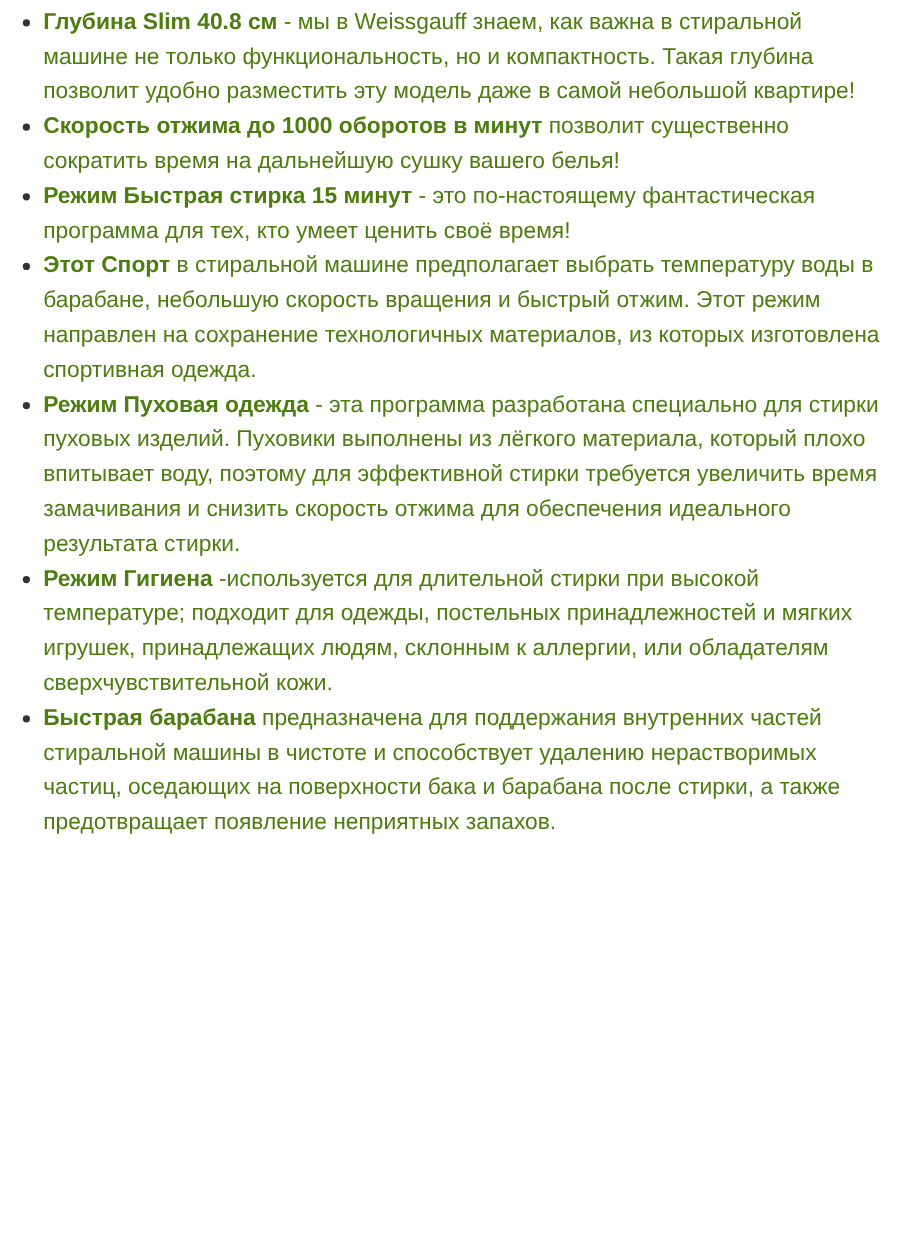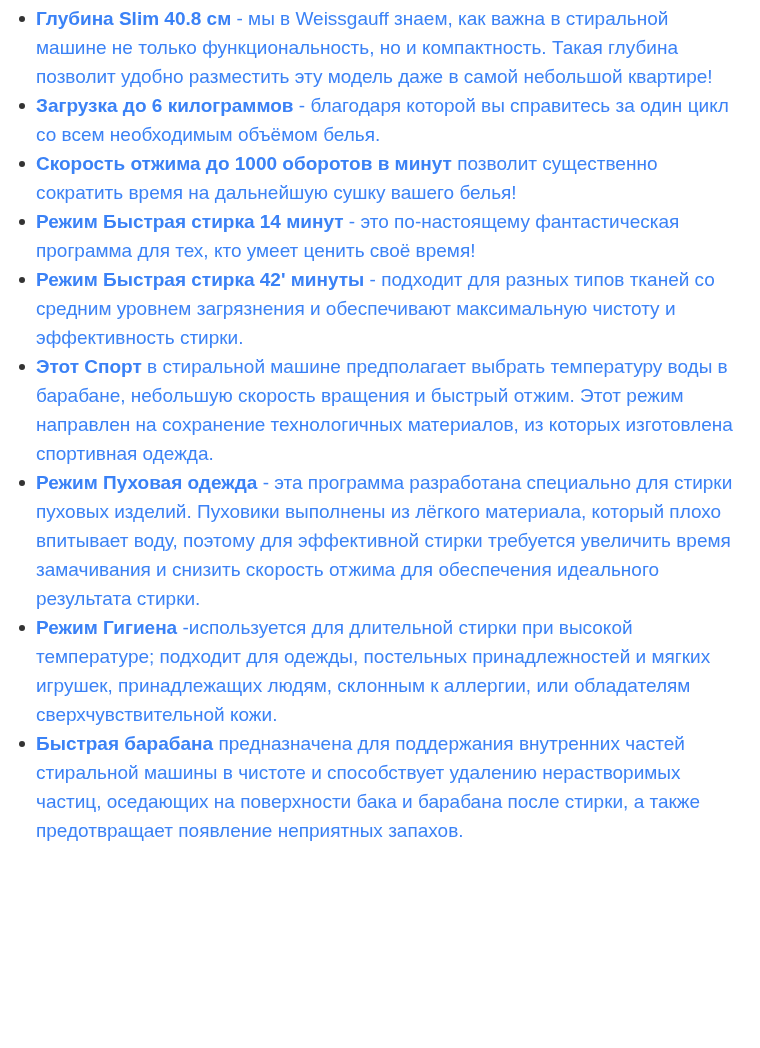--- a/index.html
+++ b/index.html
@@ -8,21 +8,21 @@
     background: #ffffff;
   }
   body {
     width: 760px;
     font-family: "Liberation Sans", sans-serif;
   }
   .feature-list {
     margin: 0;
     padding: 4px 16px 0 36px;
     list-style: none;
-    color: #3b82f6;
+    color: #4d7c0f;
     font-size: 19px;
     line-height: 29px;
     text-align: left;
   }
   .feature-item {
     position: relative;
     hyphens: auto;
     -webkit-hyphens: auto;
     overflow-wrap: break-word;
   }
@@ -37,21 +37,19 @@
   }
   .feature-label {
     font-weight: bold;
   }
 </style>
 </head>
 <body>
 
 <ul class="feature-list">
   <li class="feature-item"><span class="bullet-dot"></span><strong class="feature-label">Глубина Slim 40.8 см</strong><span class="feature-text"> - мы в Weissgauff знаем, как важна в стиральной машине не только функциональность, но и компактность. Такая глубина позволит удобно разместить эту модель даже в самой небольшой квартире!</span></li>
-  <li class="feature-item"><span class="bullet-dot"></span><strong class="feature-label">Загрузка до 6 килограммов</strong><span class="feature-text"> - благодаря которой вы справитесь за один цикл со всем необходимым объёмом белья.</span></li>
   <li class="feature-item"><span class="bullet-dot"></span><strong class="feature-label">Скорость отжима до 1000 оборотов в минут</strong><span class="feature-text"> позволит существенно сократить время на дальнейшую сушку вашего белья!</span></li>
-  <li class="feature-item"><span class="bullet-dot"></span><strong class="feature-label">Режим Быстрая стирка 14 минут</strong><span class="feature-text">  - это по-настоящему фантастическая программа для тех, кто умеет ценить своё время!</span></li>
-  <li class="feature-item"><span class="bullet-dot"></span><strong class="feature-label">Режим Быстрая стирка 42' минуты</strong><span class="feature-text"> - подходит для разных типов тканей со средним уровнем загрязнения и обеспечивают максимальную чистоту и эффективность стирки.</span></li>
+  <li class="feature-item"><span class="bullet-dot"></span><strong class="feature-label">Режим Быстрая стирка 15 минут</strong><span class="feature-text">  - это по-настоящему фантастическая программа для тех, кто умеет ценить своё время!</span></li>
   <li class="feature-item"><span class="bullet-dot"></span><strong class="feature-label">Этот Спорт</strong><span class="feature-text"> в стиральной машине предполагает выбрать температуру воды в барабане, небольшую скорость вращения и быстрый отжим. Этот режим направлен на сохранение технологичных материалов, из которых изготовлена спортивная одежда.</span></li>
   <li class="feature-item"><span class="bullet-dot"></span><strong class="feature-label">Режим Пуховая одежда</strong><span class="feature-text"> - эта программа разработана специально для стирки пуховых изделий. Пуховики выполнены из лёгкого материала, который плохо впитывает воду, поэтому для эффективной стирки требуется увеличить время замачивания и снизить скорость отжима для обеспечения идеального результата стирки.</span></li>
   <li class="feature-item"><span class="bullet-dot"></span><strong class="feature-label">Режим Гигиена</strong><span class="feature-text"> -используется для длительной стирки при высокой температуре; подходит для одежды, постельных принадлежностей и мягких игрушек, принадлежащих людям, склонным к аллергии, или обладателям сверхчувствительной кожи.</span></li>
   <li class="feature-item"><span class="bullet-dot"></span><strong class="feature-label">Быстрая барабана</strong><span class="feature-text"> предназначена для поддержания внутренних частей стиральной машины в чистоте и способствует удалению нерастворимых частиц, оседающих на поверхности бака и барабана после стирки, а также предотвращает появление неприятных запахов.</span></li>
 </ul>
 
 </body></html>

